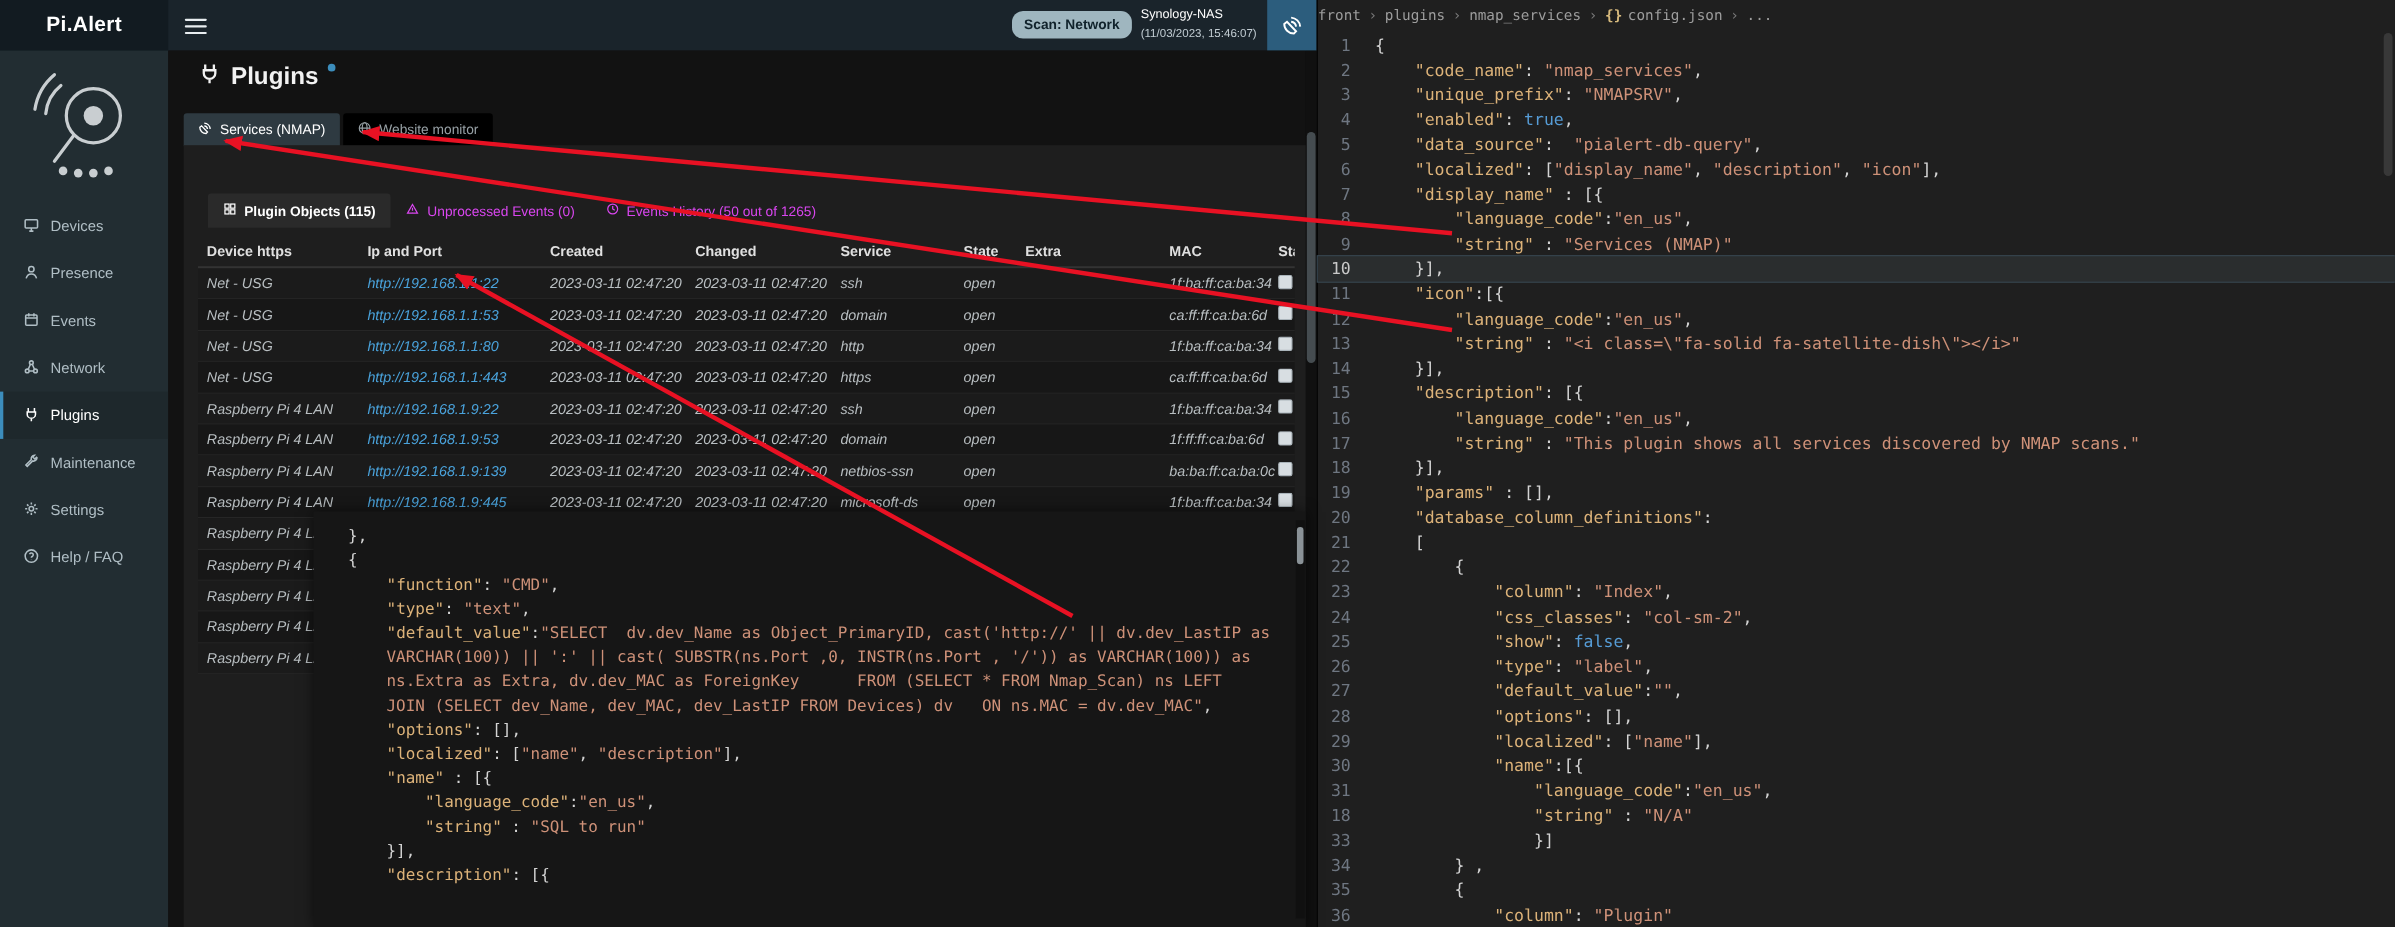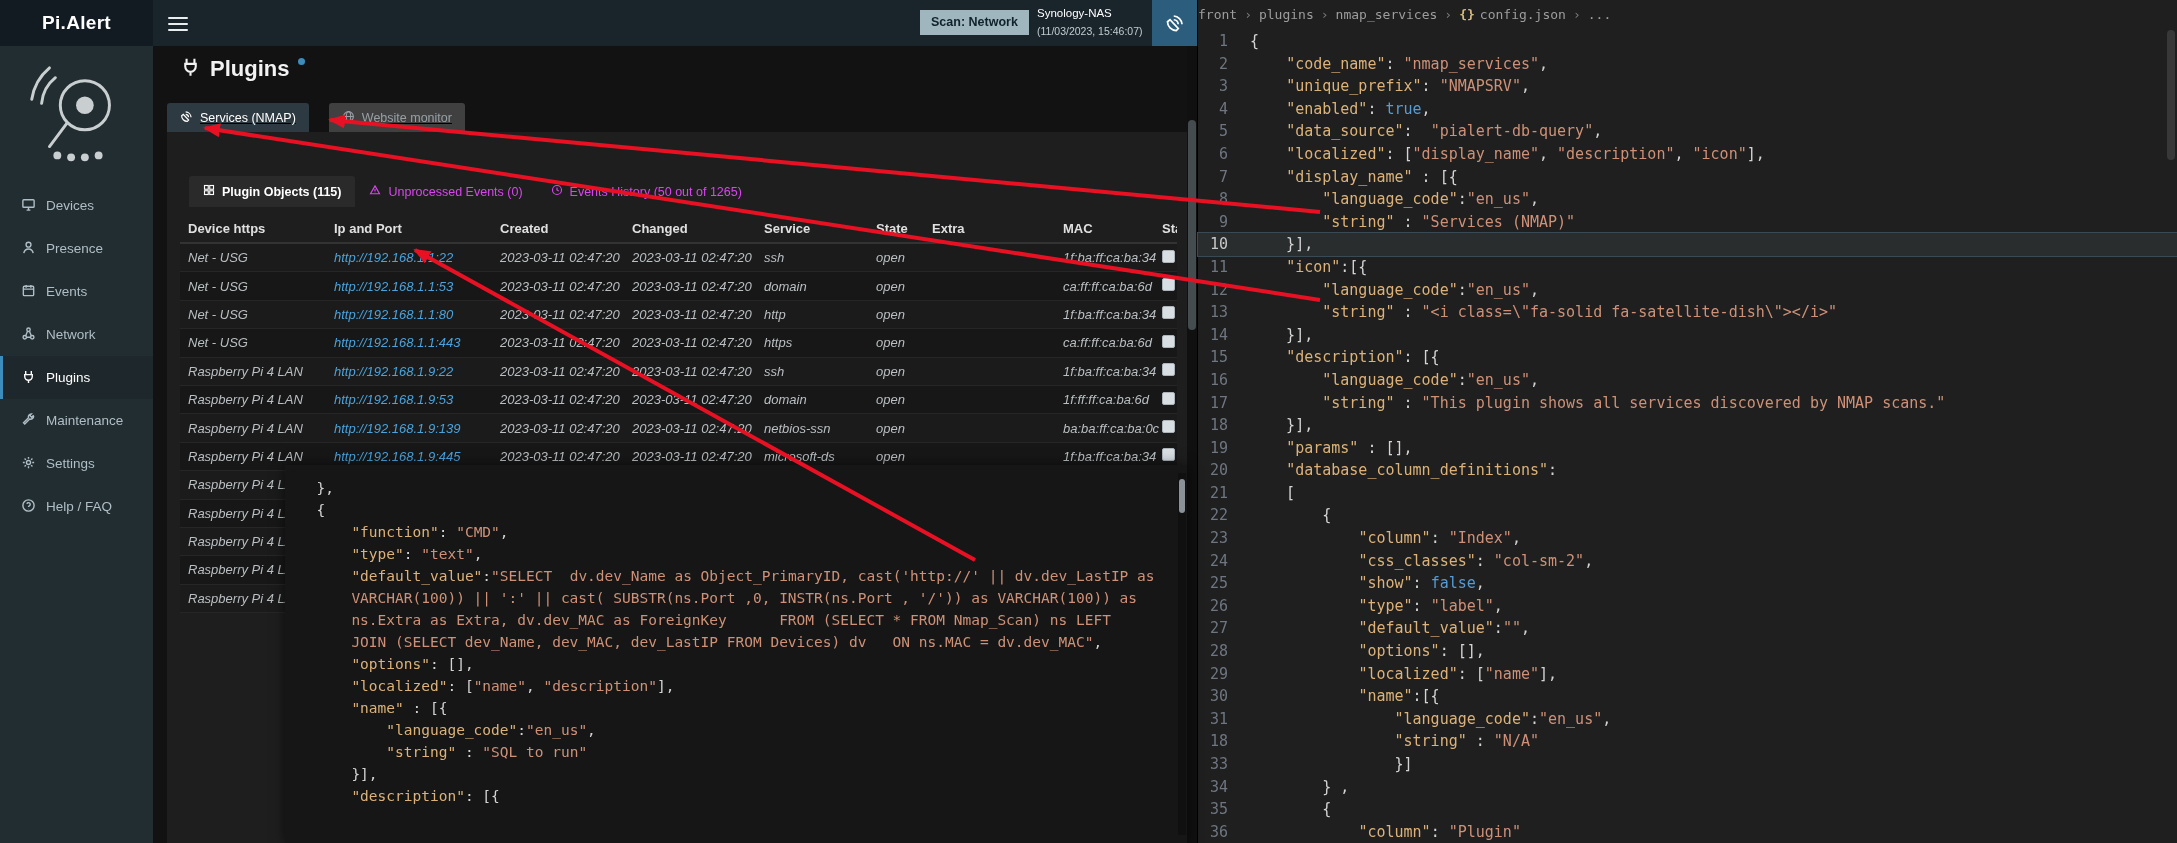--- a/index.html
+++ b/index.html
@@ -11,43 +11,43 @@
   #app { position:absolute; left:0; top:0; width:1197px; height:843px; background:#121212; }
 
   
   #topbar { position:absolute; left:0; top:0; width:1197px; height:46px; background:#1a242b; }
   #logo-block { position:absolute; left:0; top:0; width:153px; height:46px; background:#121b21;
                 color:#fff; font-size:19px; font-weight:bold; display:flex; align-items:center;
                 justify-content:center; letter-spacing:.3px; }
   #hamburger { position:absolute; left:168px; top:13px; width:22px; height:20px; cursor:pointer; }
   #hamburger i { display:block; width:20px; height:2.5px; background:#e8edf0; margin:3.5px 0; border-radius:1px; }
   #scan-badge { position:absolute; left:920px; top:10px; height:25px; background:#9fb6bf; color:#10222b;
-                font-size:12.5px; font-weight:bold; border-radius:0; padding:5px 11px; }
+                font-size:12.5px; font-weight:bold; border-radius:10px; padding:5px 11px; }
   #host-info { position:absolute; left:1037px; top:5px; color:#fff; font-size:11.5px; line-height:1.55; }
   #host-info .sub { color:#c2cdd3; font-size:10.5px; }
   #topbar-user { position:absolute; left:1152px; top:0; width:45px; height:46px; background:#2c5d7d;
                  display:flex; align-items:center; justify-content:center; color:#fff; }
 
   
   #sidebar { position:absolute; left:0; top:46px; width:153px; height:797px; background:#222d32; }
   #sidebar-logo { display:flex; justify-content:center; padding:14px 0 6px 0; }
   .menu-item { display:flex; align-items:center; gap:10px; height:43px; padding-left:18px;
                color:#b0bec5; font-size:13.5px; cursor:pointer; border-left:3px solid transparent; }
   .menu-item svg { flex:0 0 auto; }
   .menu-item.active { background:#1e282c; color:#ffffff; border-left-color:#3c8dbc; }
 
   
   #content { position:absolute; left:153px; top:46px; width:1034px; height:797px; background:#121212; }
   #page-title { position:absolute; left:27px; top:10px; display:flex; align-items:flex-start; gap:9px;
                 color:#f2f2f2; font-size:22px; font-weight:600; }
   #title-badge { width:7px; height:7px; background:#3c8dbc; border-radius:50%; display:inline-block;
                  margin-top:2px; }
-  #outer-tabs { position:absolute; left:14px; top:57px; display:flex; gap:20px;text-decoration:underline; }
+  #outer-tabs { position:absolute; left:14px; top:57px; display:flex; gap:3px; }
   .otab { display:flex; align-items:center; gap:7px; padding:7px 13px; font-size:12.5px;
-          background:#404040; color:#97a0a5; border-radius:3px 3px 0 0; cursor:pointer; }
+          background:#000000; color:#97a0a5; border-radius:3px 3px 0 0; cursor:pointer; }
   .otab.active { background:#2e3a41; color:#fff; }
 
   #panel { position:absolute; left:14px; top:86px; width:1023px; height:711px; background:#1e1e1e; }
   #inner-tabs { position:absolute; left:22px; top:44px; display:flex; }
   .itab { display:flex; align-items:center; gap:7px; padding:8px 14px; font-size:12.5px; color:#d946ef;
           cursor:pointer; }
   .itab.active { background:#2a2a2a; color:#fff; font-weight:bold; border-radius:3px 3px 0 0; }
 
   
   #table { position:absolute; left:13px; top:82px; width:997px; }

